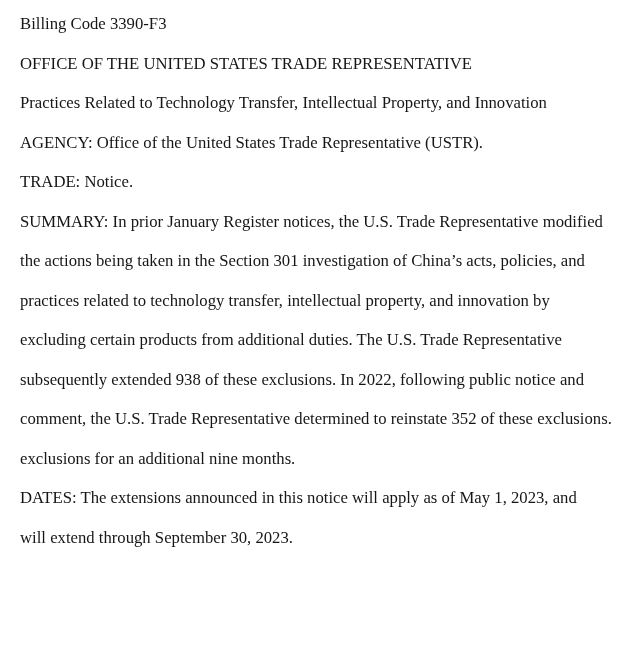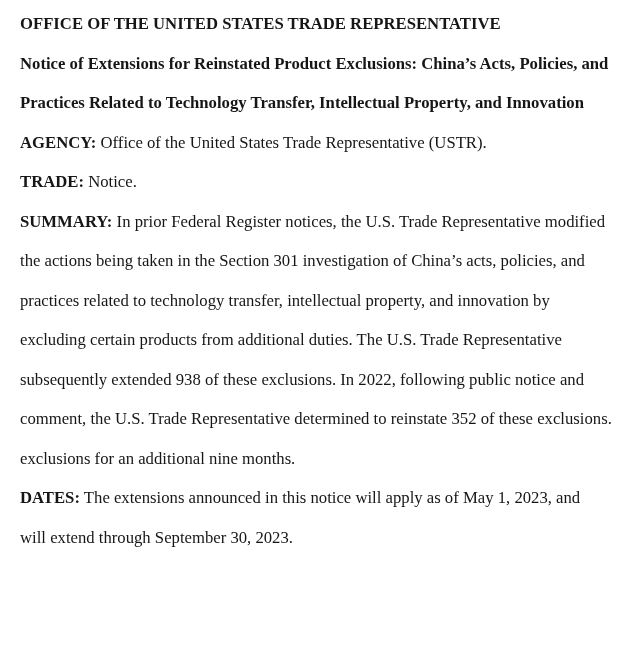--- a/index.html
+++ b/index.html
@@ -17,54 +17,54 @@
     font-family: "Liberation Serif", "DejaVu Serif", serif;
     font-size: 16.7px;
     color: #161616;
   }
   .line {
     height: 39.5px;
     line-height: 39.5px;
     white-space: nowrap;
   }
   .b {
-    font-weight: bold;
+    font-weight: normal;
   }
 </style>
 </head>
 <body>
 
 <div class="doc">
 
+  <div class="line">
+    <span>Billing Code 3390-F3</span>
+  </div>
 
   <div class="line b">
     <span>OFFICE OF THE UNITED STATES TRADE REPRESENTATIVE</span>
   </div>
 
-  <div class="line b">
-    <span>Notice of Extensions for Reinstated Product Exclusions: China’s Acts, Policies, and</span>
-  </div>
 
   <div class="line b">
     <span>Practices Related to Technology Transfer, Intellectual Property, and Innovation</span>
   </div>
 
   <div class="line">
     <span class="b">AGENCY:</span>
     <span>Office of the United States Trade Representative (USTR).</span>
   </div>
 
   <div class="line">
     <span class="b">TRADE:</span>
     <span>Notice.</span>
   </div>
 
   <div class="line">
     <span class="b">SUMMARY:</span>
-    <span>In prior Federal Register notices, the U.S. Trade Representative modified</span>
+    <span>In prior January Register notices, the U.S. Trade Representative modified</span>
   </div>
 
   <div class="line">
     <span>the actions being taken in the Section 301 investigation of China’s acts, policies, and</span>
   </div>
 
   <div class="line">
     <span>practices related to technology transfer, intellectual property, and innovation by</span>
   </div>
 

